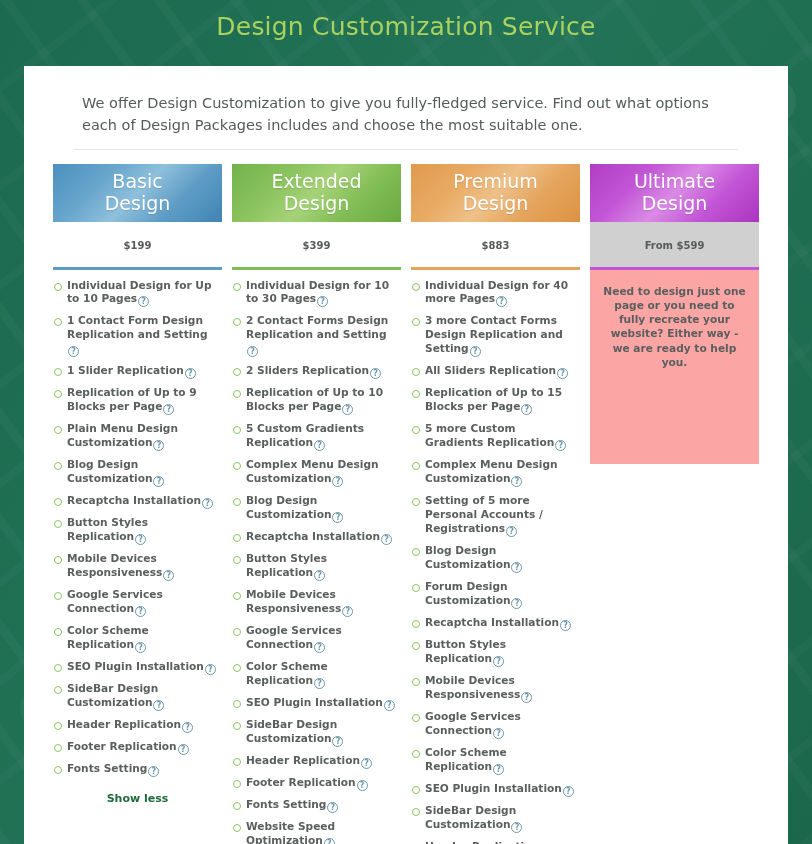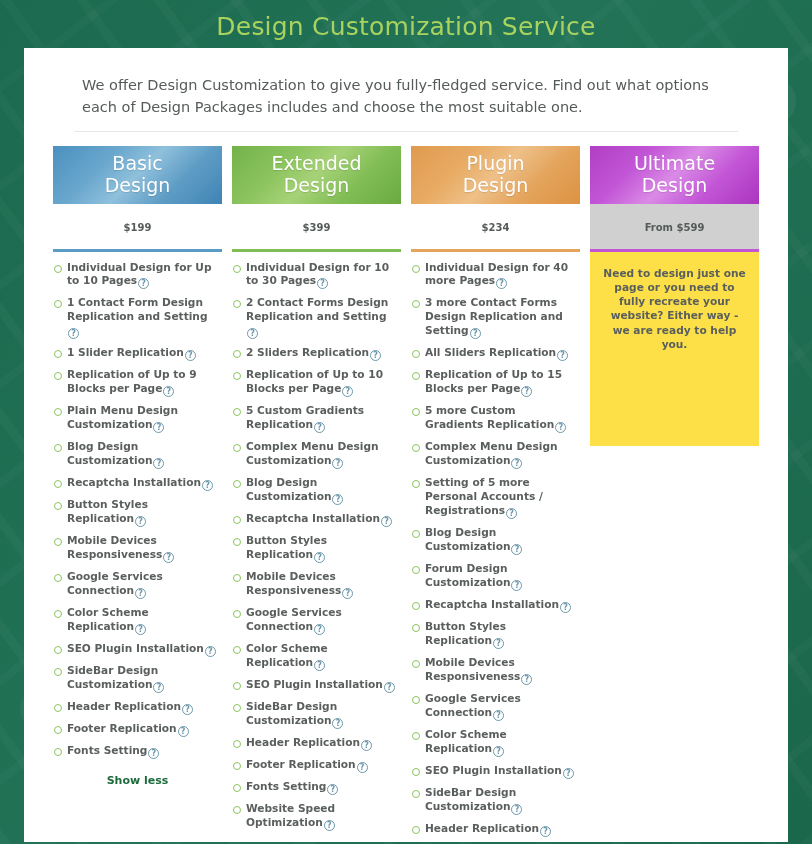--- a/index.html
+++ b/index.html
@@ -26,21 +26,21 @@
 
   
   .page-title {
     position: relative;
     text-align: center;
     color: #a9d25e;
     font-size: 25px;
     font-weight: 400;
     letter-spacing: .2px;
     padding-top: 12px;
-    height: 48px;
+    height: 66px;
   }
 
   
   .card {
     position: relative;
     margin: 0 24px;
     background: #ffffff;
     height: 794px;
     padding: 0 10px;
     overflow: hidden;
@@ -138,21 +138,21 @@
     text-align: center;
     color: #1d6b3b;
     font-size: 11px;
     font-weight: bold;
     text-decoration: none;
     padding: 8px 0 4px 0;
     cursor: pointer;
   }
 
   .ultimate-note {
-    background: #fde047;
+    background: #fca5a5;
     text-align: center;
     color: #5a5f5e;
     font-size: 10.6px;
     font-weight: bold;
     line-height: 1.35;
     padding: 14px 12px 0 12px;
     height: 194px;
   }
 </style>
 </head>
@@ -218,24 +218,24 @@
           <li class="feature"><span>SEO Plugin Installation</span><span class="help">?</span></li>
           <li class="feature"><span>SideBar Design Customization</span><span class="help">?</span></li>
           <li class="feature"><span>Header Replication</span><span class="help">?</span></li>
           <li class="feature"><span>Footer Replication</span><span class="help">?</span></li>
           <li class="feature"><span>Fonts Setting</span><span class="help">?</span></li>
           <li class="feature"><span>Website Speed Optimization</span><span class="help">?</span></li>
         </ul>
       </div>
       <div class="plan premium">
         <div class="plan-head">
-          <span>Plugin</span>
-          <span class="l2">Design</span>
-        </div>
-        <div class="plan-price">$234</div>
+          <span>Premium</span>
+          <span class="l2">Design</span>
+        </div>
+        <div class="plan-price">$883</div>
         <div class="price-rule"></div>
         <ul class="features">
           <li class="feature"><span>Individual Design for 40 more Pages</span><span class="help">?</span></li>
           <li class="feature"><span>3 more Contact Forms Design Replication and Setting</span><span class="help">?</span></li>
           <li class="feature"><span>All Sliders Replication</span><span class="help">?</span></li>
           <li class="feature"><span>Replication of Up to 15 Blocks per Page</span><span class="help">?</span></li>
           <li class="feature"><span>5 more Custom Gradients Replication</span><span class="help">?</span></li>
           <li class="feature"><span>Complex Menu Design Customization</span><span class="help">?</span></li>
           <li class="feature"><span>Setting of 5 more Personal Accounts / Registrations</span><span class="help">?</span></li>
           <li class="feature"><span>Blog Design Customization</span><span class="help">?</span></li>

